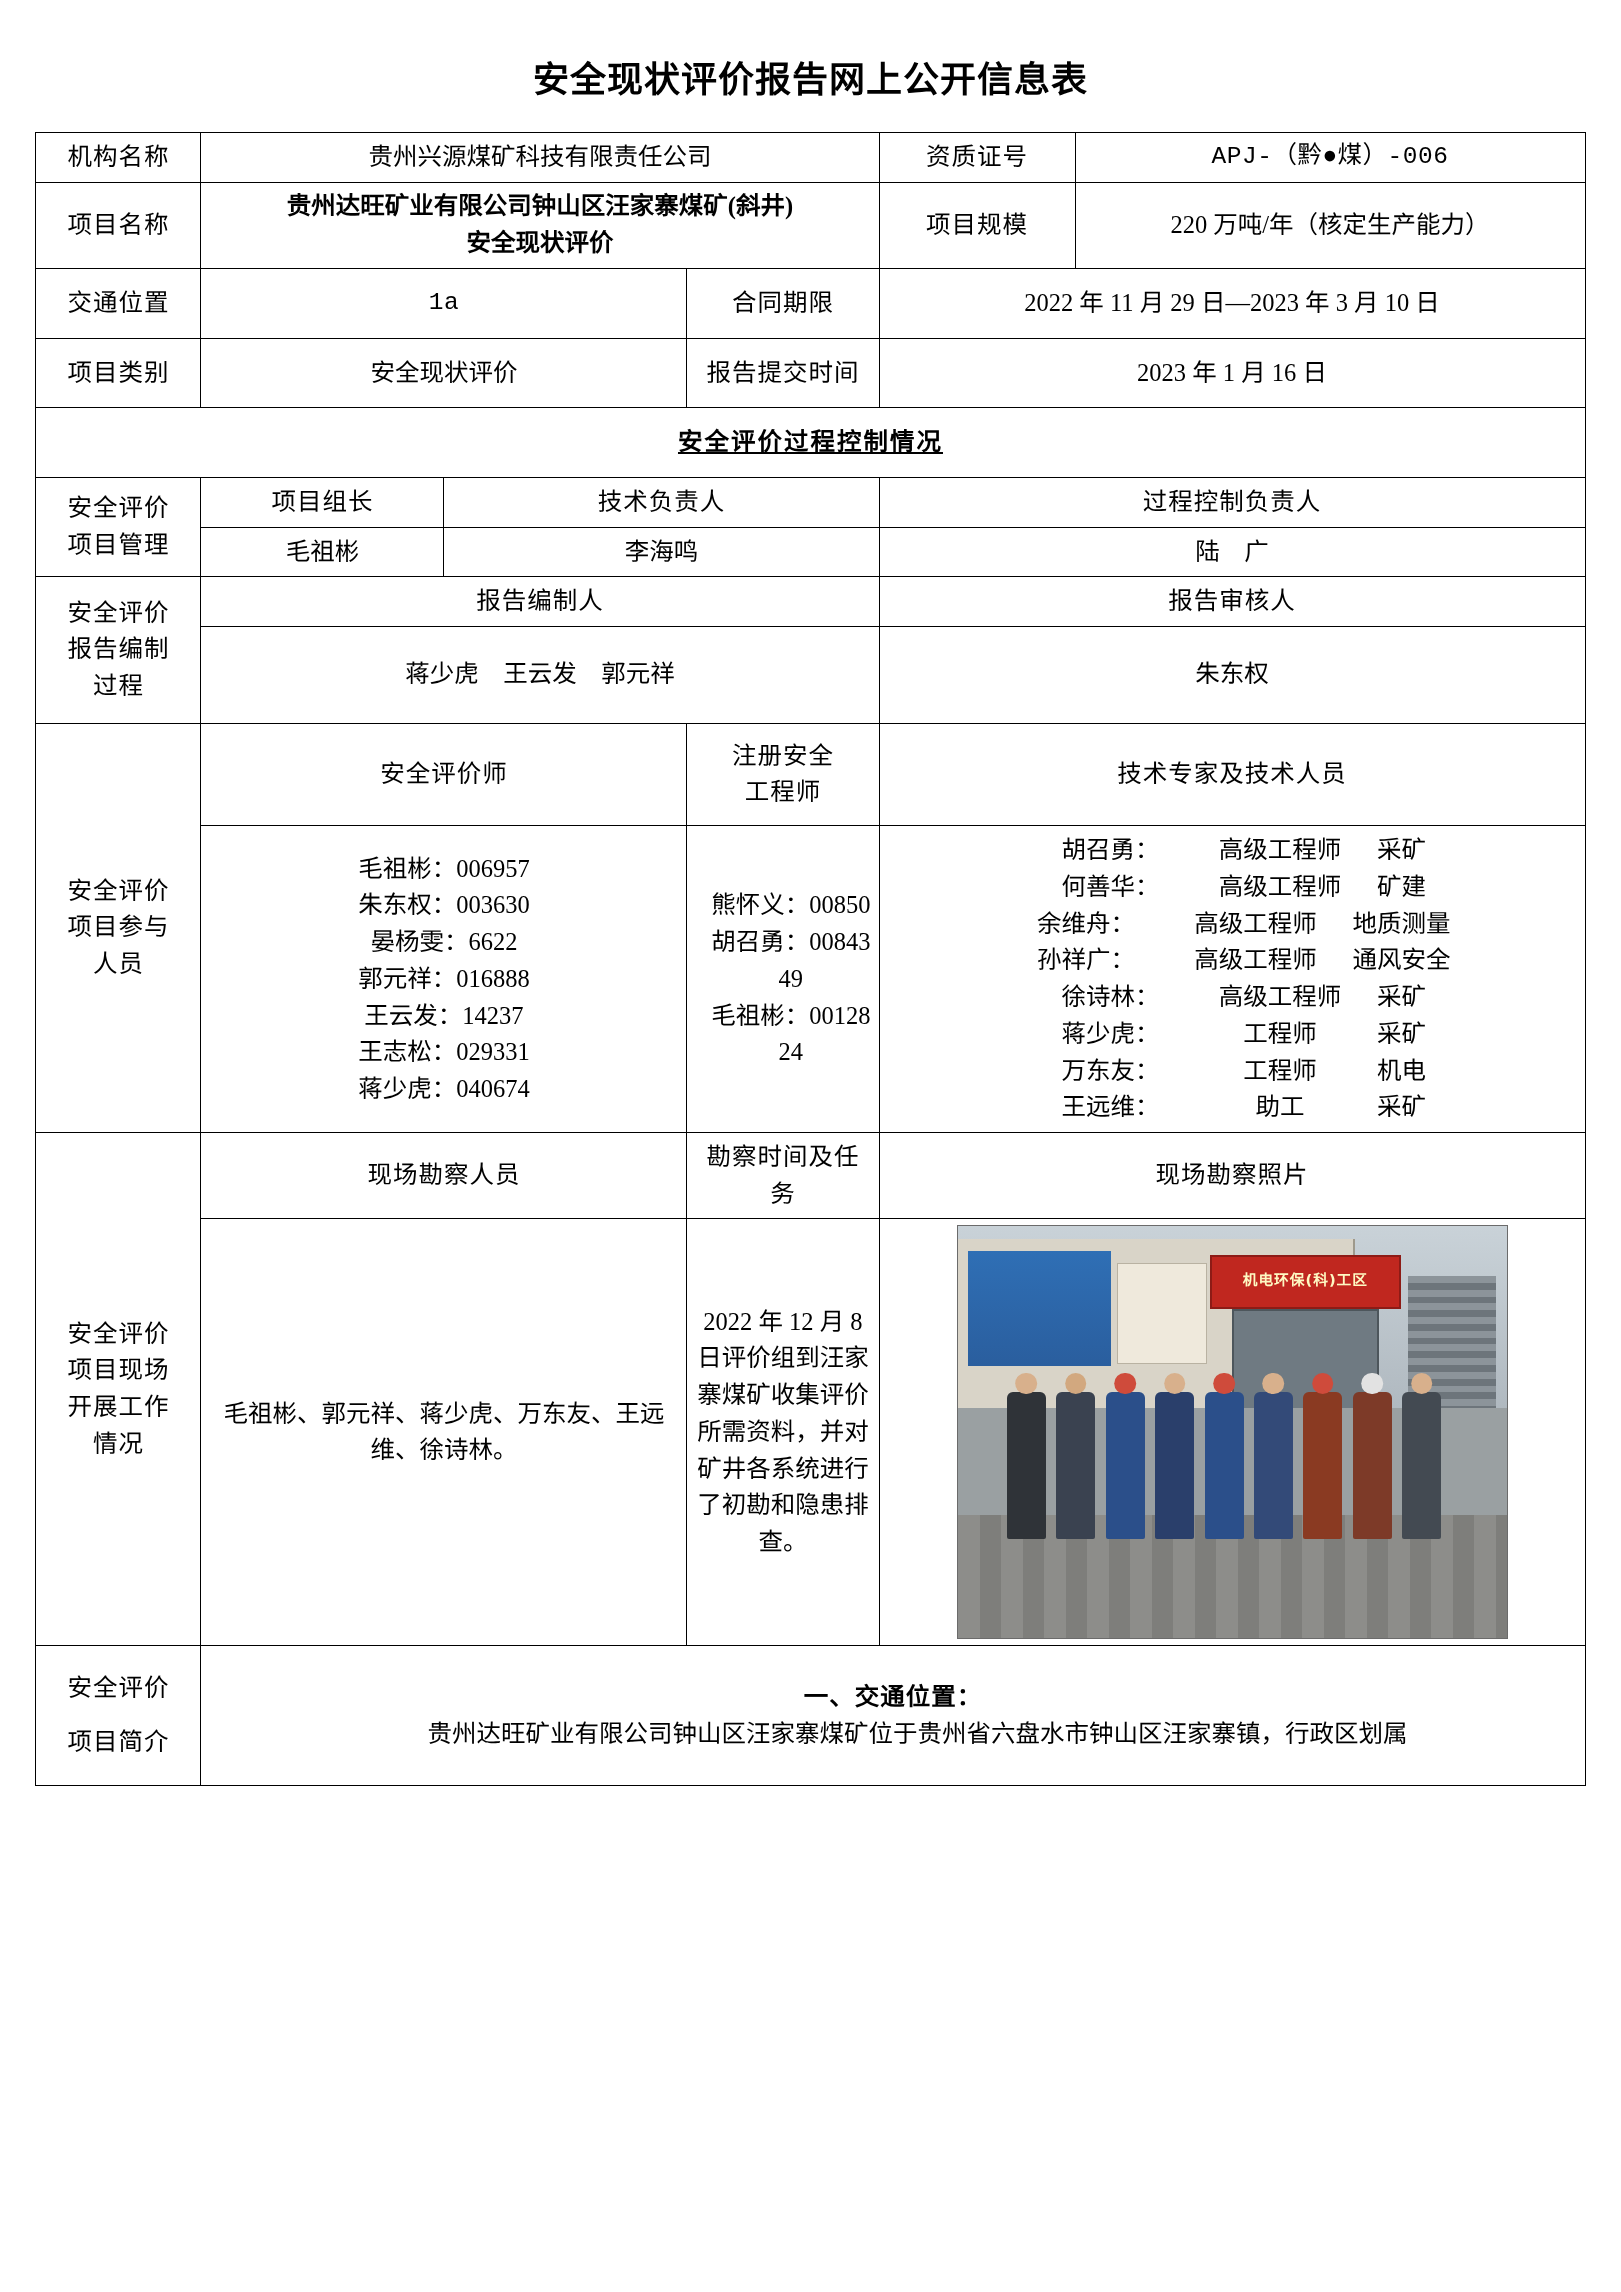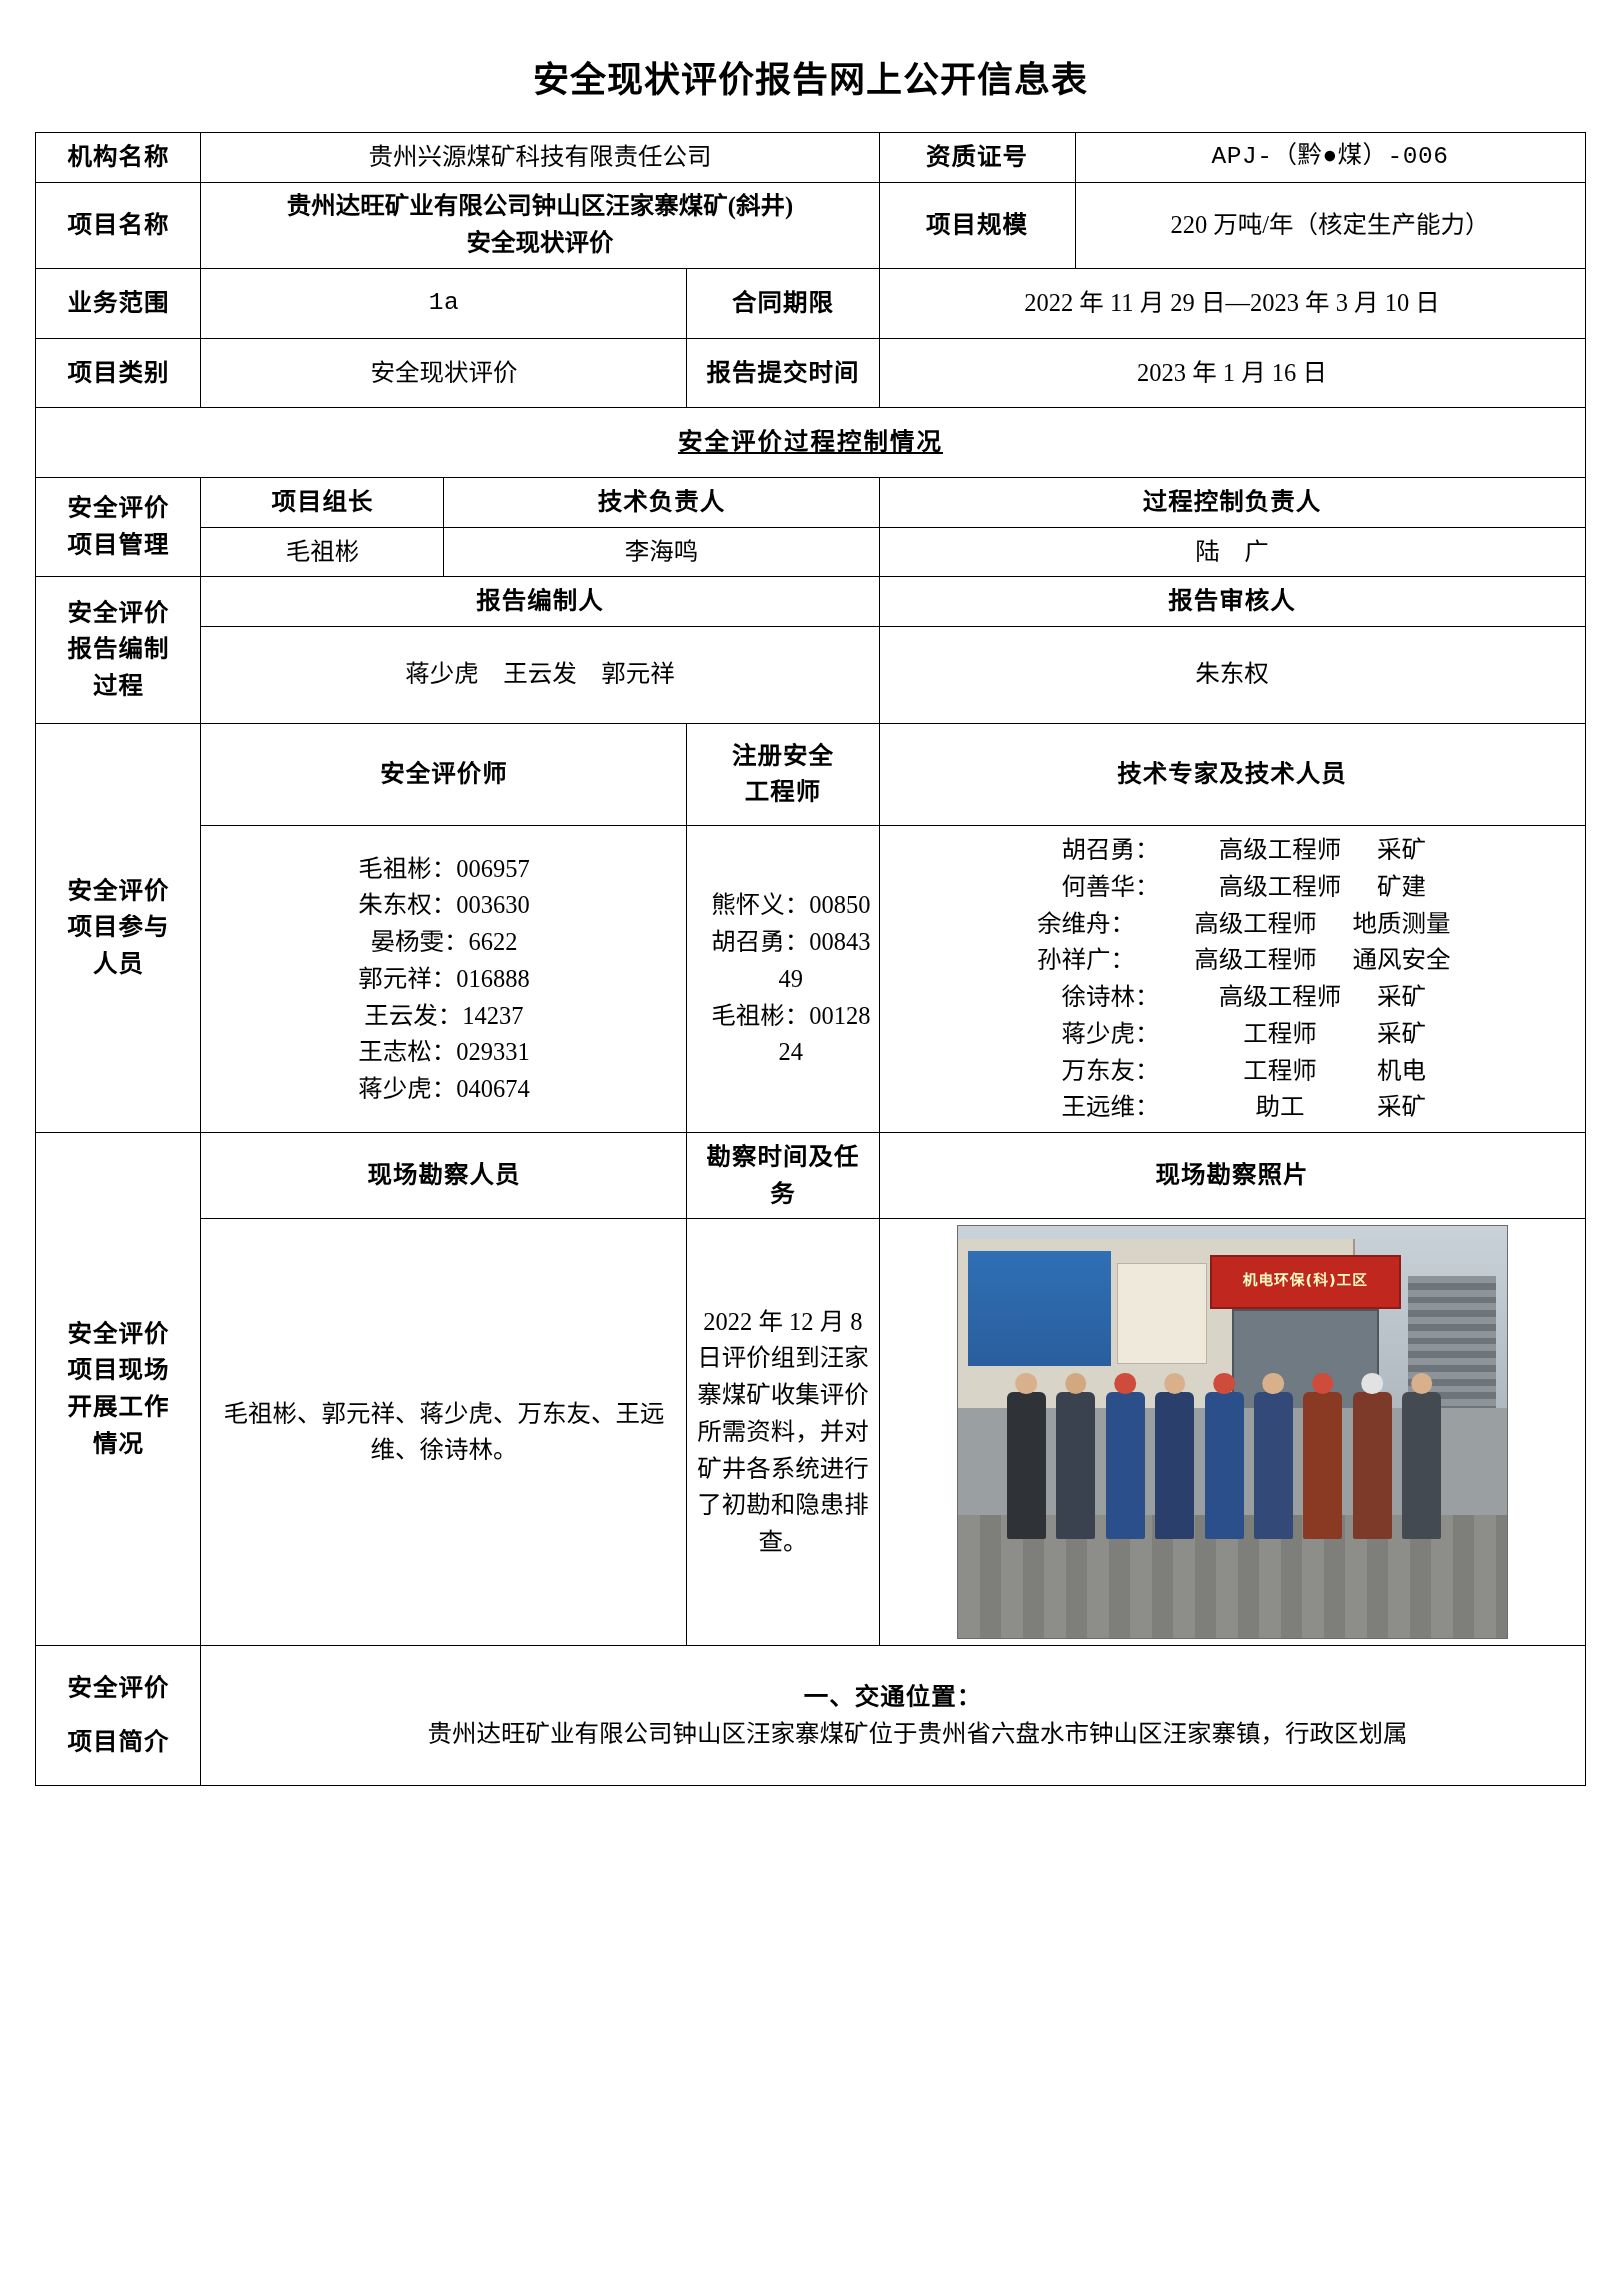--- a/index.html
+++ b/index.html
@@ -38,21 +38,21 @@
   table.main td {
     border: 1.6px solid #000;
     padding: 5.9px 7.8px;
     font-size: 24.5px;
     line-height: 1.5;
     vertical-align: middle;
     text-align: center;
     word-break: break-all;
   }
   .lbl {
-    font-weight: bold;
+    font-weight: normal;
     font-size: 24.5px;
     letter-spacing: 1px;
   }
   .bold { font-weight: bold; }
   .mono { font-family: "Liberation Mono", monospace; font-size: 23.5px; letter-spacing: 0.5px;}
   .sect-title {
     font-weight: bold;
     font-size: 24.5px;
     letter-spacing: 2px;
     text-decoration: underline;
@@ -188,21 +188,21 @@
       <td class="lbl">项目名称</td>
       <td colspan="3">
         <div class="bold">贵州达旺矿业有限公司钟山区汪家寨煤矿(斜井)</div>
         <div class="bold">安全现状评价</div>
       </td>
       <td class="lbl">项目规模</td>
       <td>220 万吨/年（核定生产能力）</td>
     </tr>
 
     <tr>
-      <td class="lbl tall">业务范围</td>
+      <td class="lbl tall">交通位置</td>
       <td colspan="2" class="mono">1a</td>
       <td class="lbl">合同期限</td>
       <td colspan="2">2022 年 11 月 29 日—2023 年 3 月 10 日</td>
     </tr>
 
     <tr>
       <td class="lbl tall">项目类别</td>
       <td colspan="2">安全现状评价</td>
       <td class="lbl">报告提交时间</td>
       <td colspan="2">2023 年 1 月 16 日</td>

